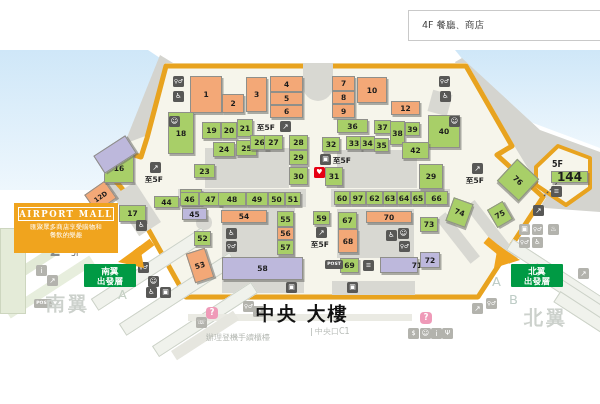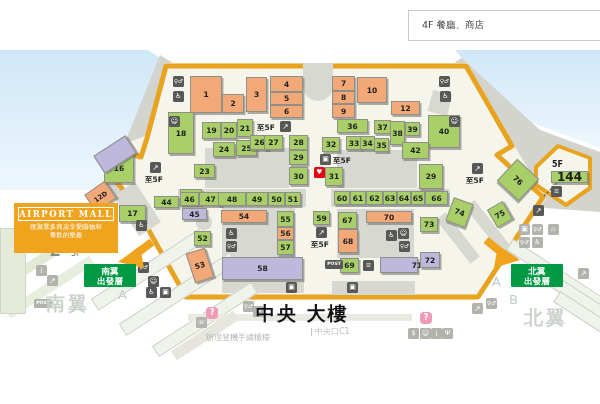--- a/index.html
+++ b/index.html
@@ -158,21 +158,21 @@
     <div class="shop shopc" style="left: 285px; top: 192px; width: 16px; height: 14px;">51</div>
     <div class="shop shopc" style="left: 194px; top: 231px; width: 17px; height: 15px;">52</div>
     <div class="shop food" style="left: 190px; top: 250px; width: 20px; height: 31px; transform: rotate(-18deg);">53</div>
     <div class="shop food" style="left: 221px; top: 210px; width: 46px; height: 13px;">54</div>
     <div class="shop shopc" style="left: 277px; top: 211px; width: 17px; height: 16px;">55</div>
     <div class="shop food" style="left: 277px; top: 227px; width: 17px; height: 13px;">56</div>
     <div class="shop shopc" style="left: 277px; top: 240px; width: 17px; height: 15px;">57</div>
     <div class="shop svc" style="left: 222px; top: 257px; width: 81px; height: 23px;">58</div>
     <div class="shop shopc" style="left: 313px; top: 211px; width: 17px; height: 14px;">59</div>
     <div class="shop shopc" style="left: 334px; top: 191px; width: 16px; height: 14px;">60</div>
-    <div class="shop shopc" style="left: 350px; top: 191px; width: 16px; height: 14px;">61</div>
+    <div class="shop shopc" style="left: 350px; top: 191px; width: 16px; height: 14px;">97</div>
     <div class="shop shopc" style="left: 366px; top: 191px; width: 17px; height: 14px;">62</div>
     <div class="shop shopc" style="left: 383px; top: 191px; width: 14px; height: 14px;">63</div>
     <div class="shop shopc" style="left: 397px; top: 191px; width: 14px; height: 14px;">64</div>
     <div class="shop shopc" style="left: 411px; top: 191px; width: 14px; height: 14px;">65</div>
     <div class="shop shopc" style="left: 425px; top: 191px; width: 23px; height: 14px;">66</div>
     <div class="shop shopc" style="left: 338px; top: 212px; width: 19px; height: 17px;">67</div>
     <div class="shop food" style="left: 338px; top: 229px; width: 20px; height: 24px;">68</div>
     <div class="shop shopc" style="left: 340px; top: 258px; width: 19px; height: 15px;">69</div>
     <div class="shop food" style="left: 366px; top: 211px; width: 46px; height: 12px;">70</div>
     <div class="shop svc" style="left: 380px; top: 257px; width: 34px; height: 16px; padding-left: 36px;">71</div>

